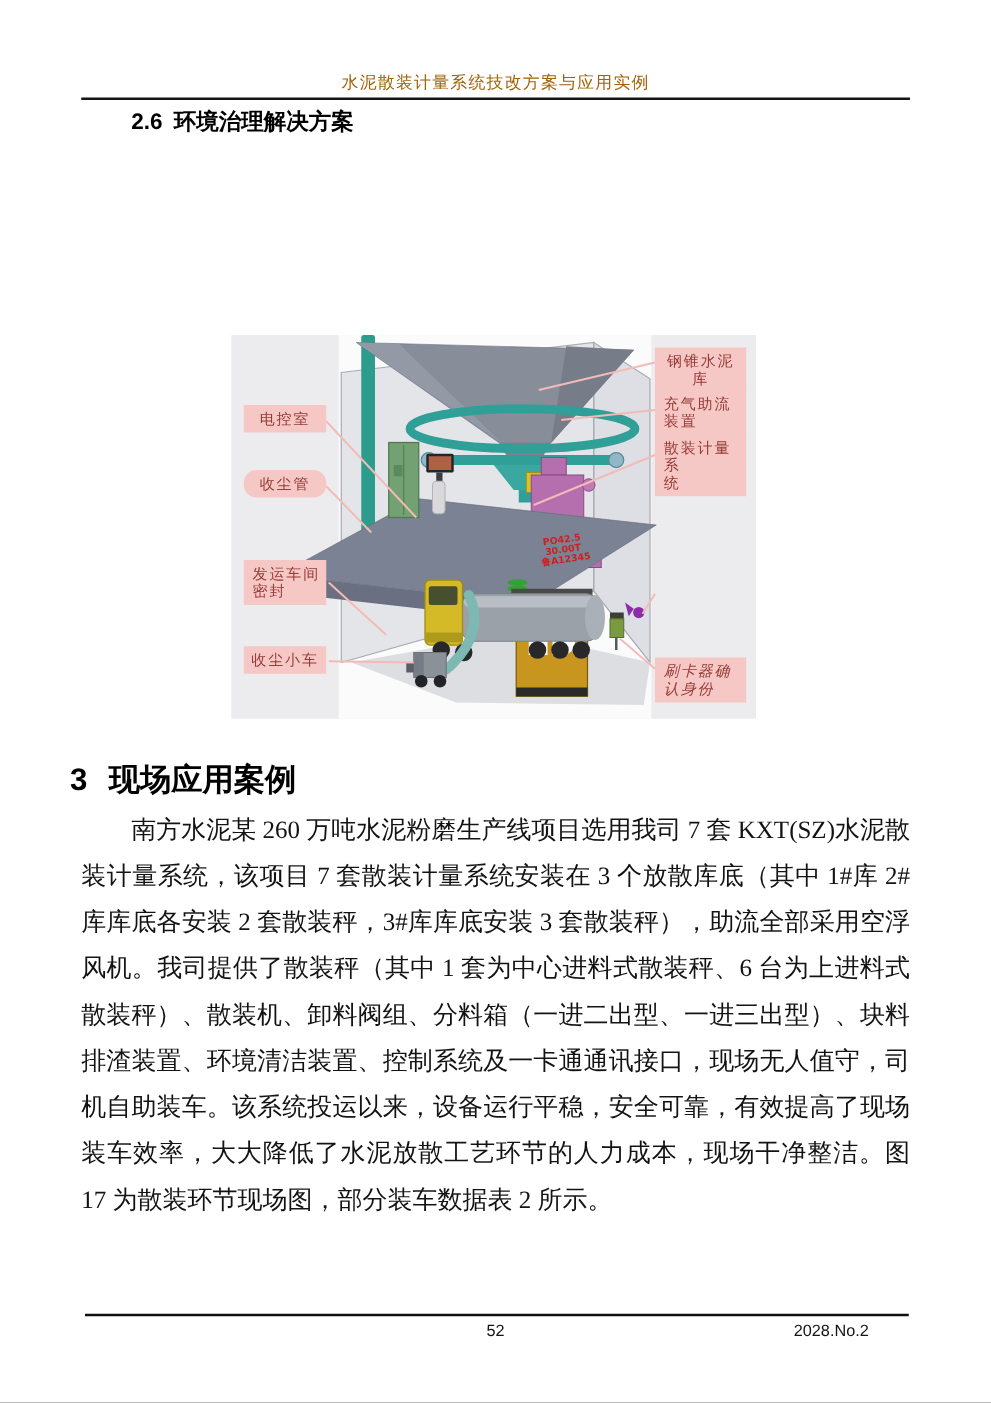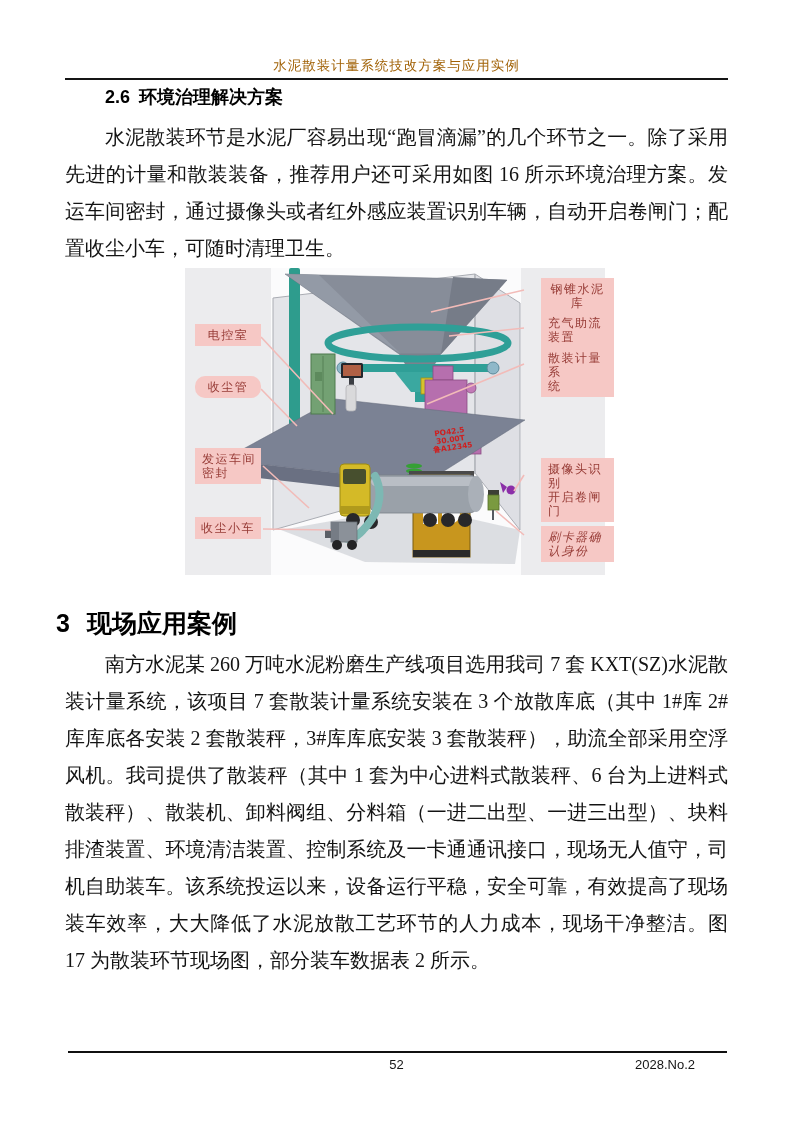--- a/index.html
+++ b/index.html
@@ -35,21 +35,21 @@
   .figure{position:absolute;left:185px;top:268px;width:420px;height:307px;}
   .figure svg{position:absolute;left:0;top:0;}
   .fig-label{
     position:absolute;background:#f6c8c5;color:#963a35;
     font-size:12px;line-height:14px;letter-spacing:1.5px;
     padding:4px 3px;box-sizing:border-box;
     font-family:"DejaVu Serif","Liberation Serif",serif;
   }
   .fig-label span{display:block;}
   .fig-label.lft{left:10px;width:66px;}
-  .fig-label.rgt{left:339px;width:73px;margin-left:17px;}
+  .fig-label.rgt{left:339px;width:73px;}
   .fig-label.c1{text-align:center;}
   .fig-label.c2{text-align:left;padding-left:7px;}
   .caption{
     position:absolute;top:584px;left:0;width:100%;text-align:center;
     font-family:"Liberation Sans","DejaVu Sans",sans-serif;
     font-size:14px;font-weight:600;color:#0c0c0c;letter-spacing:1px;
   }
   .ftr-rule{position:absolute;top:1051px;left:68px;width:659px;height:2px;background:#101010;}
   .ftr-page{
     position:absolute;top:1057px;left:0;width:100%;text-align:center;
@@ -65,21 +65,20 @@
 
 <div class="page">
 
   <div class="hdr-title">水泥散装计量系统技改方案与应用实例</div>
   <div class="hdr-rule"></div>
 
   <div class="h2">
     <span class="num">2.6</span><span>环境治理解决方案</span>
   </div>
 
-  <div class="para p1">水泥散装环节是水泥厂容易出现“跑冒滴漏”的几个环节之一。除了采用先进的计量和散装装备，推荐用户还可采用如图 16 所示环境治理方案。发运车间密封，通过摄像头或者红外感应装置识别车辆，自动开启卷闸门；配置收尘小车，可随时清理卫生。</div>
 
   <div class="figure">
     <svg width="420" height="307" viewBox="0 0 420 307">
 
       <rect x="0" y="0" width="420" height="307" fill="#f4f4f5"></rect>
       <rect x="0" y="0" width="86" height="307" fill="#ececee"></rect>
       <rect x="336" y="0" width="84" height="307" fill="#ececee"></rect>
       <rect x="86" y="0" width="250" height="307" fill="#fbfbfc"></rect>
 
       <polygon points="88,30 290,6 290,205 88,262" fill="#d2d4d9" fill-opacity="0.55" stroke="#a9acb3" stroke-width="1"></polygon>
@@ -224,24 +223,20 @@
         <span>钢锥水泥库</span>
       </div>
     <div class="fig-label rgt c2" style="top:44px;">
         <span>充气助流</span>
         <span>装置</span>
       </div>
     <div class="fig-label rgt c2" style="top:79px;">
         <span>散装计量系</span>
         <span>统</span>
       </div>
-    <div class="fig-label rgt c2" style="top:190px;">
-        <span>摄像头识别</span>
-        <span>开启卷闸门</span>
-      </div>
     <div class="fig-label rgt c2" style="top:258px;font-style:italic;">
         <span>刷卡器确</span>
         <span>认身份</span>
       </div>
   </div>
 
 
   <div class="h1">
     <span class="num">3</span><span>现场应用案例</span>
   </div>

